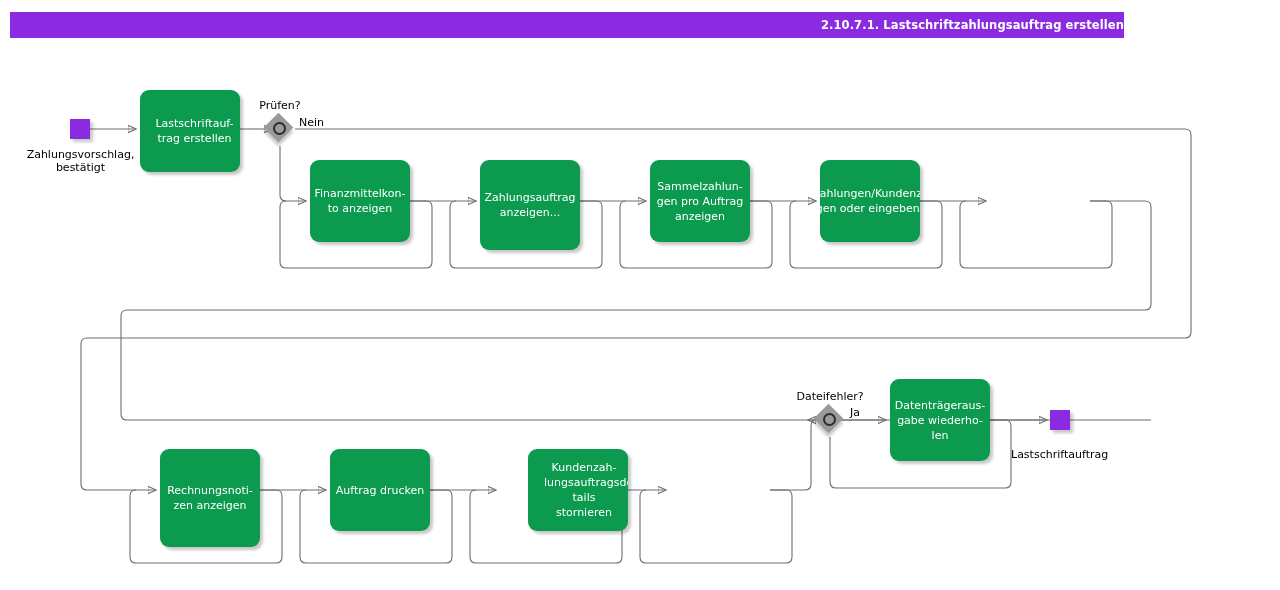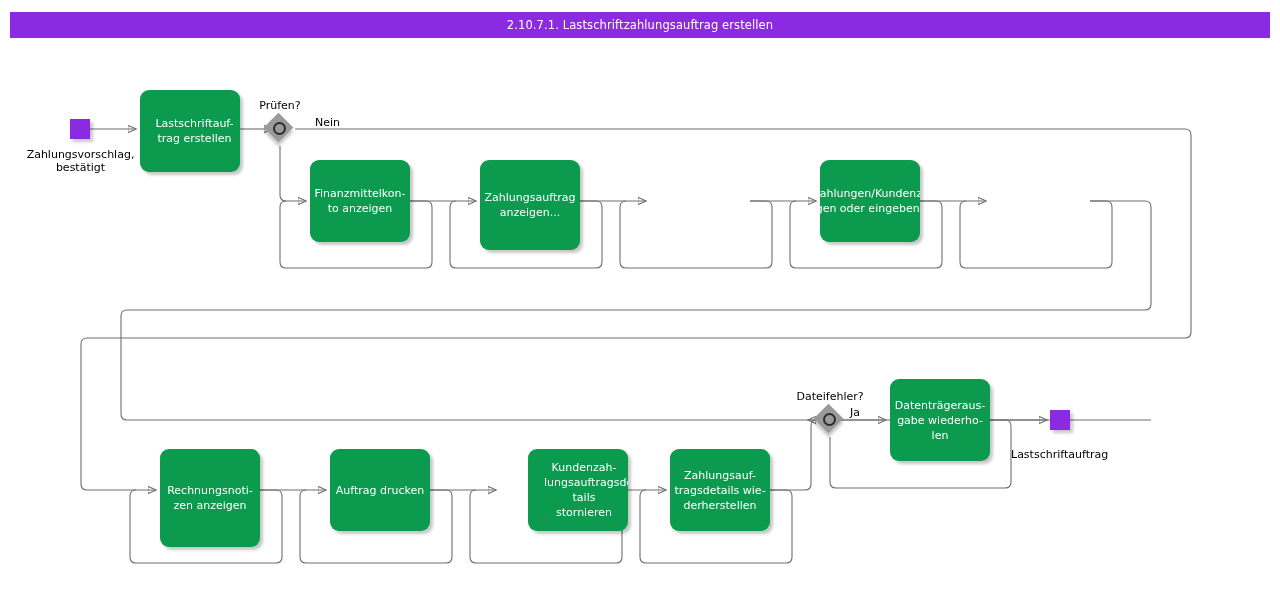--- a/index.html
+++ b/index.html
@@ -5,24 +5,24 @@
 <style>
   html,body{margin:0;padding:0;background:#ffffff;}
   body{
     font-family:"DejaVu Sans","Liberation Sans",sans-serif;
     width:1280px;height:590px;position:relative;overflow:hidden;
   }
   #canvas{position:absolute;left:0;top:0;width:1280px;height:590px;}
 
   
   .titlebar{
-    position:absolute;left:10px;top:12px;width:1260px;height:26px;
+    position:absolute;left:10px;top:12px;width:1114px;height:26px;
     background:#8A2BE2;color:#ffffff;
-    font-size:11.5px;font-weight:normal;
-    display:flex;align-items:center;justify-content:center;
+    font-size:11.5px;font-weight:bold;
+    display:flex;align-items:center;justify-content:flex-end;
     letter-spacing:.1px;
   }
 
   
   svg.links{position:absolute;left:0;top:0;width:1280px;height:590px;overflow:visible;}
   svg.links path,svg.links line{fill:none;stroke:#6E6E6E;stroke-width:1.1px;}
 
   
   .act{
     position:absolute;box-sizing:border-box;
@@ -136,21 +136,21 @@
 bestätigt</div>
 
   <div class="node" style="left:1050px;top:410px;"></div>
   <div class="lbl left" style="left:1011px;top:448px;width:180px;">Lastschriftauftrag</div>
 
   <div class="diamond" style="left:265px;top:114px;">
     <div class="dshape"></div>
     <div class="dring"></div>
   </div>
   <div class="lbl" style="left:232px;top:99px;width:96px;">Prüfen?</div>
-  <div class="lbl left" style="left:299px;top:116px;width:60px;margin-left:16px;">Nein</div>
+  <div class="lbl left" style="left:299px;top:116px;width:60px;">Nein</div>
 
   <div class="diamond" style="left:815px;top:405px;">
     <div class="dshape"></div>
     <div class="dring"></div>
   </div>
   <div class="lbl" style="left:782px;top:390px;width:96px;">Dateifehler?</div>
   <div class="lbl left" style="left:850px;top:406px;width:50px;">Ja</div>
 
   <div class="act" style="left:140px;top:90px;width:100px;height:82px;padding-left:13px;">
     <span class="txt">Lastschriftauf-
@@ -160,20 +160,25 @@
   <div class="act" style="left:310px;top:160px;width:100px;height:82px;">
     <span class="txt">Finanzmittelkon-
 to anzeigen</span>
   </div>
 
   <div class="act" style="left:480px;top:160px;width:100px;height:90px;">
     <span class="txt">Zahlungsauftrag
 anzeigen...</span>
   </div>
 
+  <div class="act" style="left:650px;top:160px;width:100px;height:82px;">
+    <span class="txt">Sammelzahlun-
+gen pro Auftrag
+anzeigen</span>
+  </div>
 
   <div class="act wide" style="left:820px;top:160px;width:100px;height:82px;">
     <span class="txt">Sammelzahlungen/Kundenzahlungen
 anzeigen oder eingeben</span>
   </div>
 
 
   <div class="act" style="left:160px;top:449px;width:100px;height:98px;">
     <span class="txt">Rechnungsnoti-
 zen anzeigen</span>
@@ -182,25 +187,20 @@
   <div class="act" style="left:330px;top:449px;width:100px;height:82px;">
     <span class="txt">Auftrag drucken</span>
   </div>
 
   <div class="act" style="left:528px;top:449px;width:100px;height:82px;padding-left:16px;">
     <span class="txt">Kundenzah-
 lungsauftragsde-
 tails stornieren</span>
   </div>
 
-  <div class="act" style="left:670px;top:449px;width:100px;height:82px;">
-    <span class="txt">Zahlungsauf-
-tragsdetails wie-
-derherstellen</span>
-  </div>
 
   <div class="act" style="left:890px;top:379px;width:100px;height:82px;">
     <span class="txt">Datenträgeraus-
 gabe wiederho-
 len</span>
   </div>
 
 </div>
 
 </body></html>

